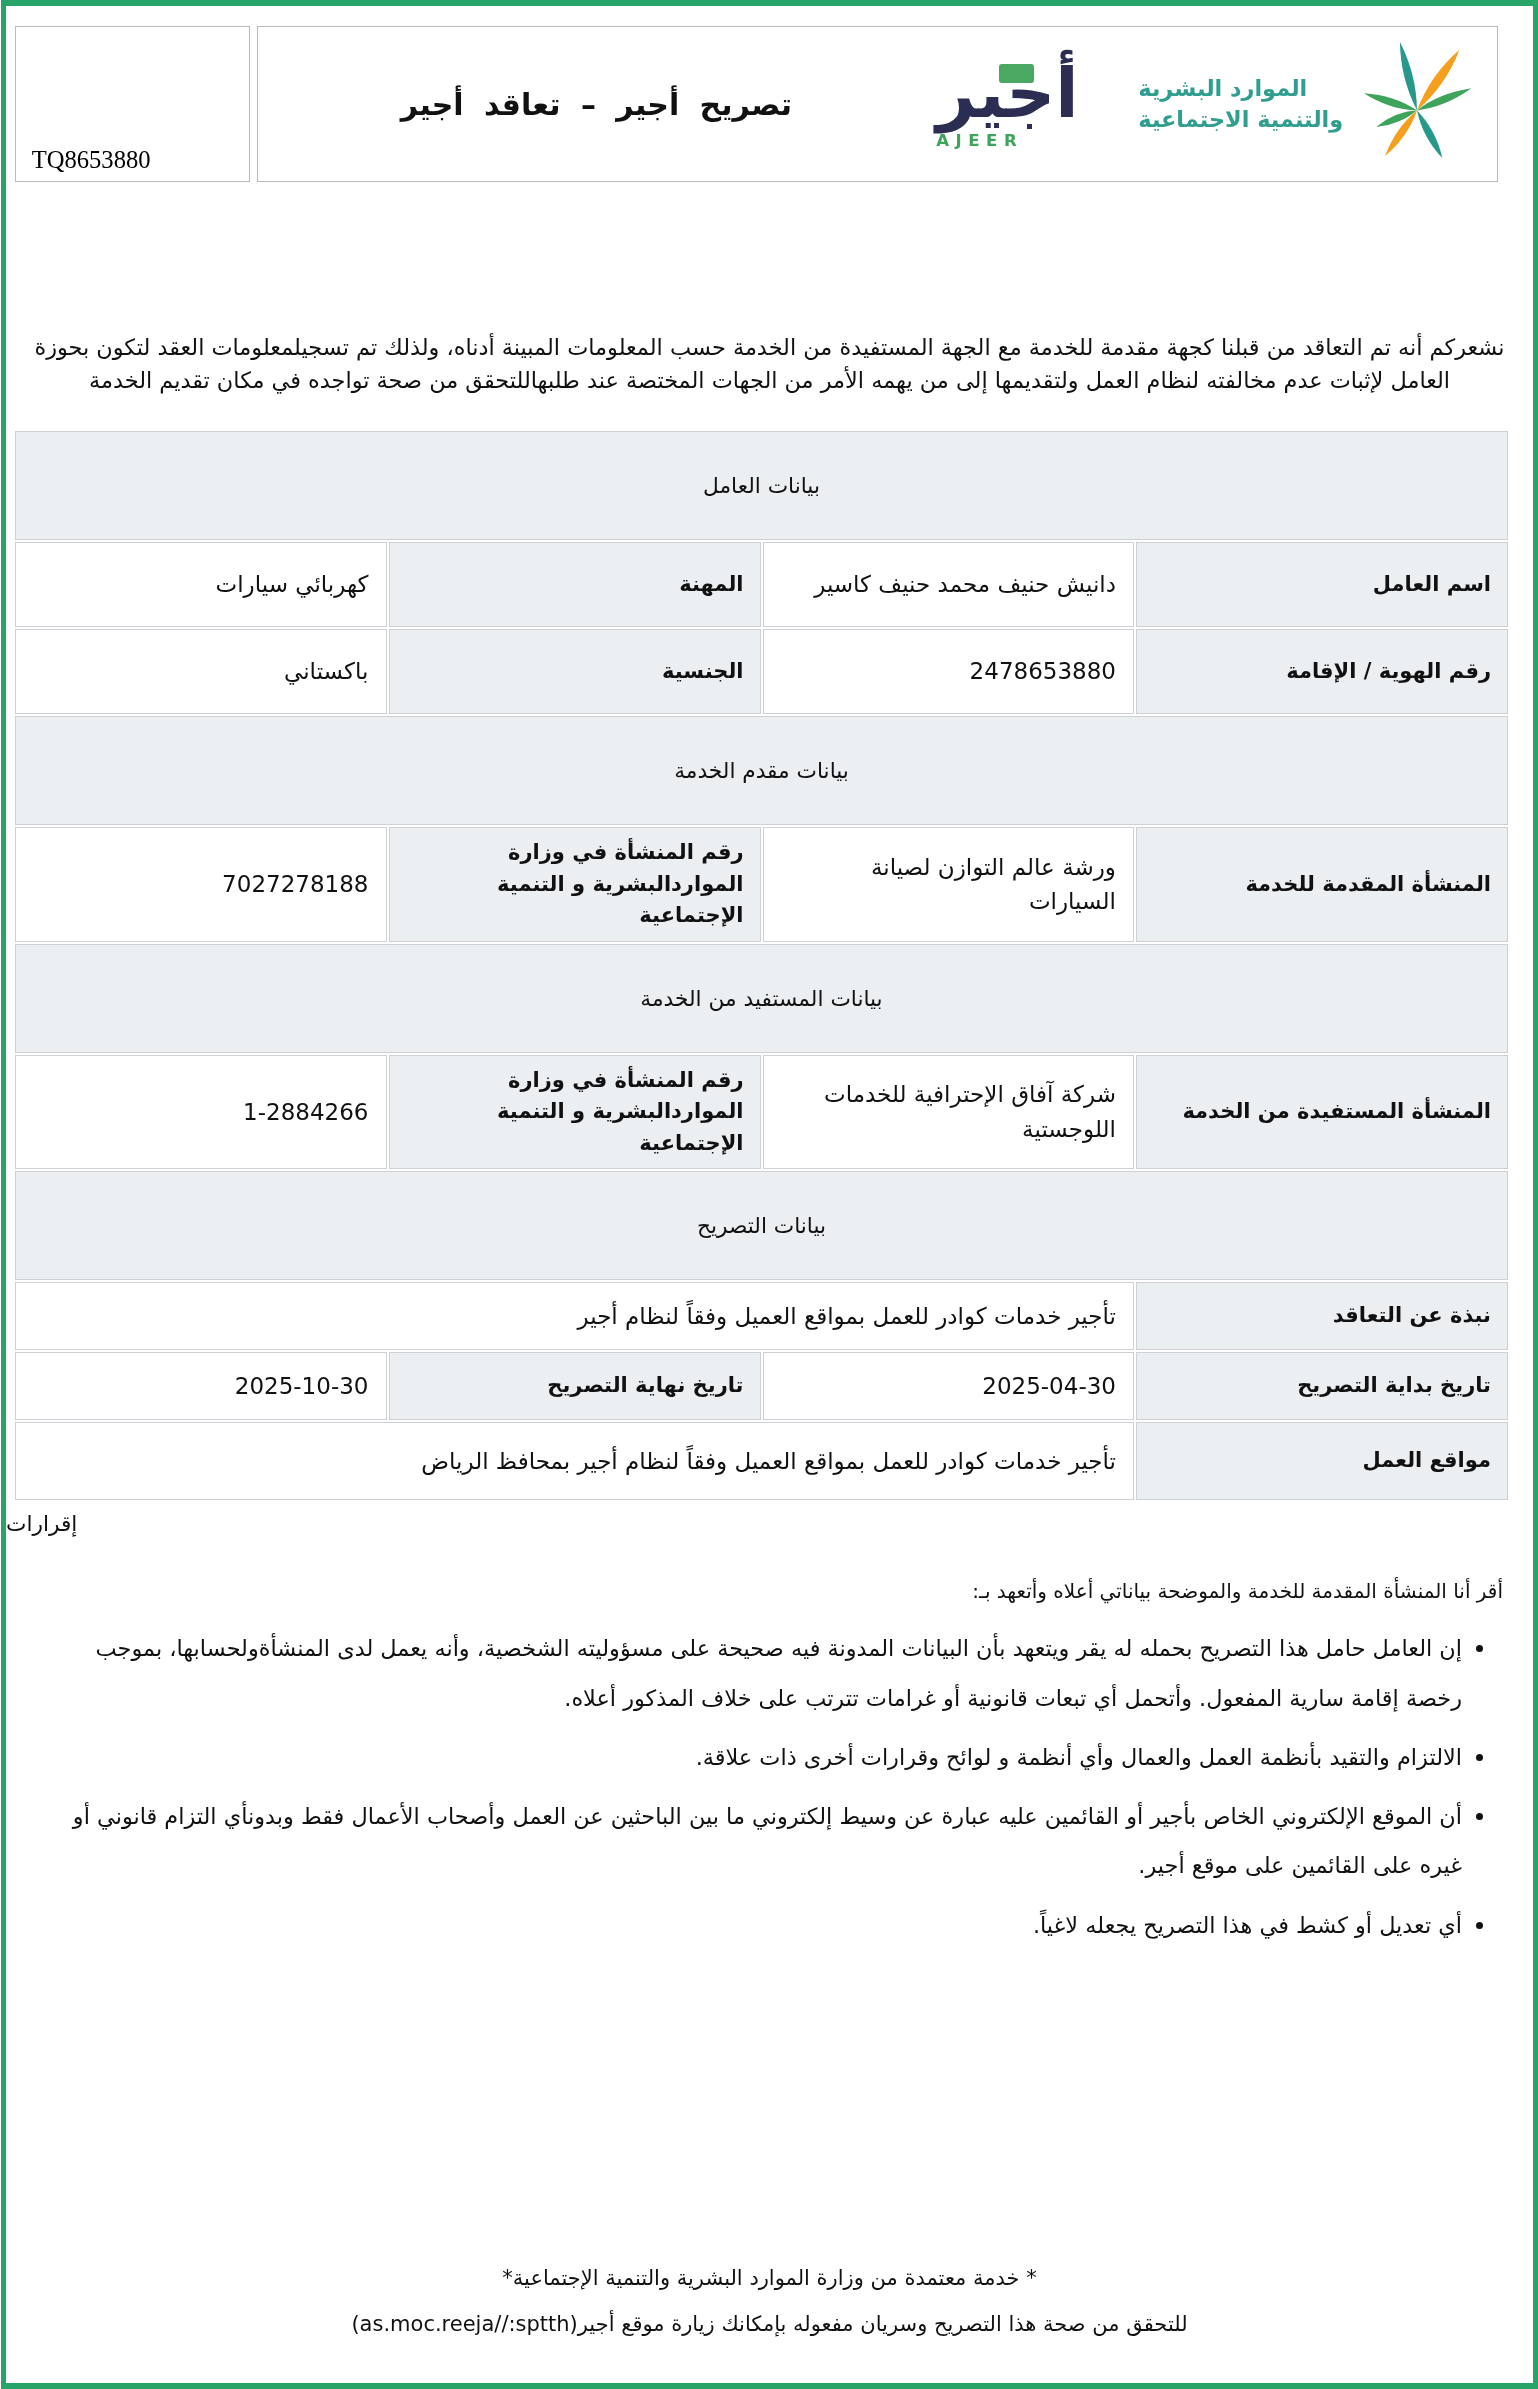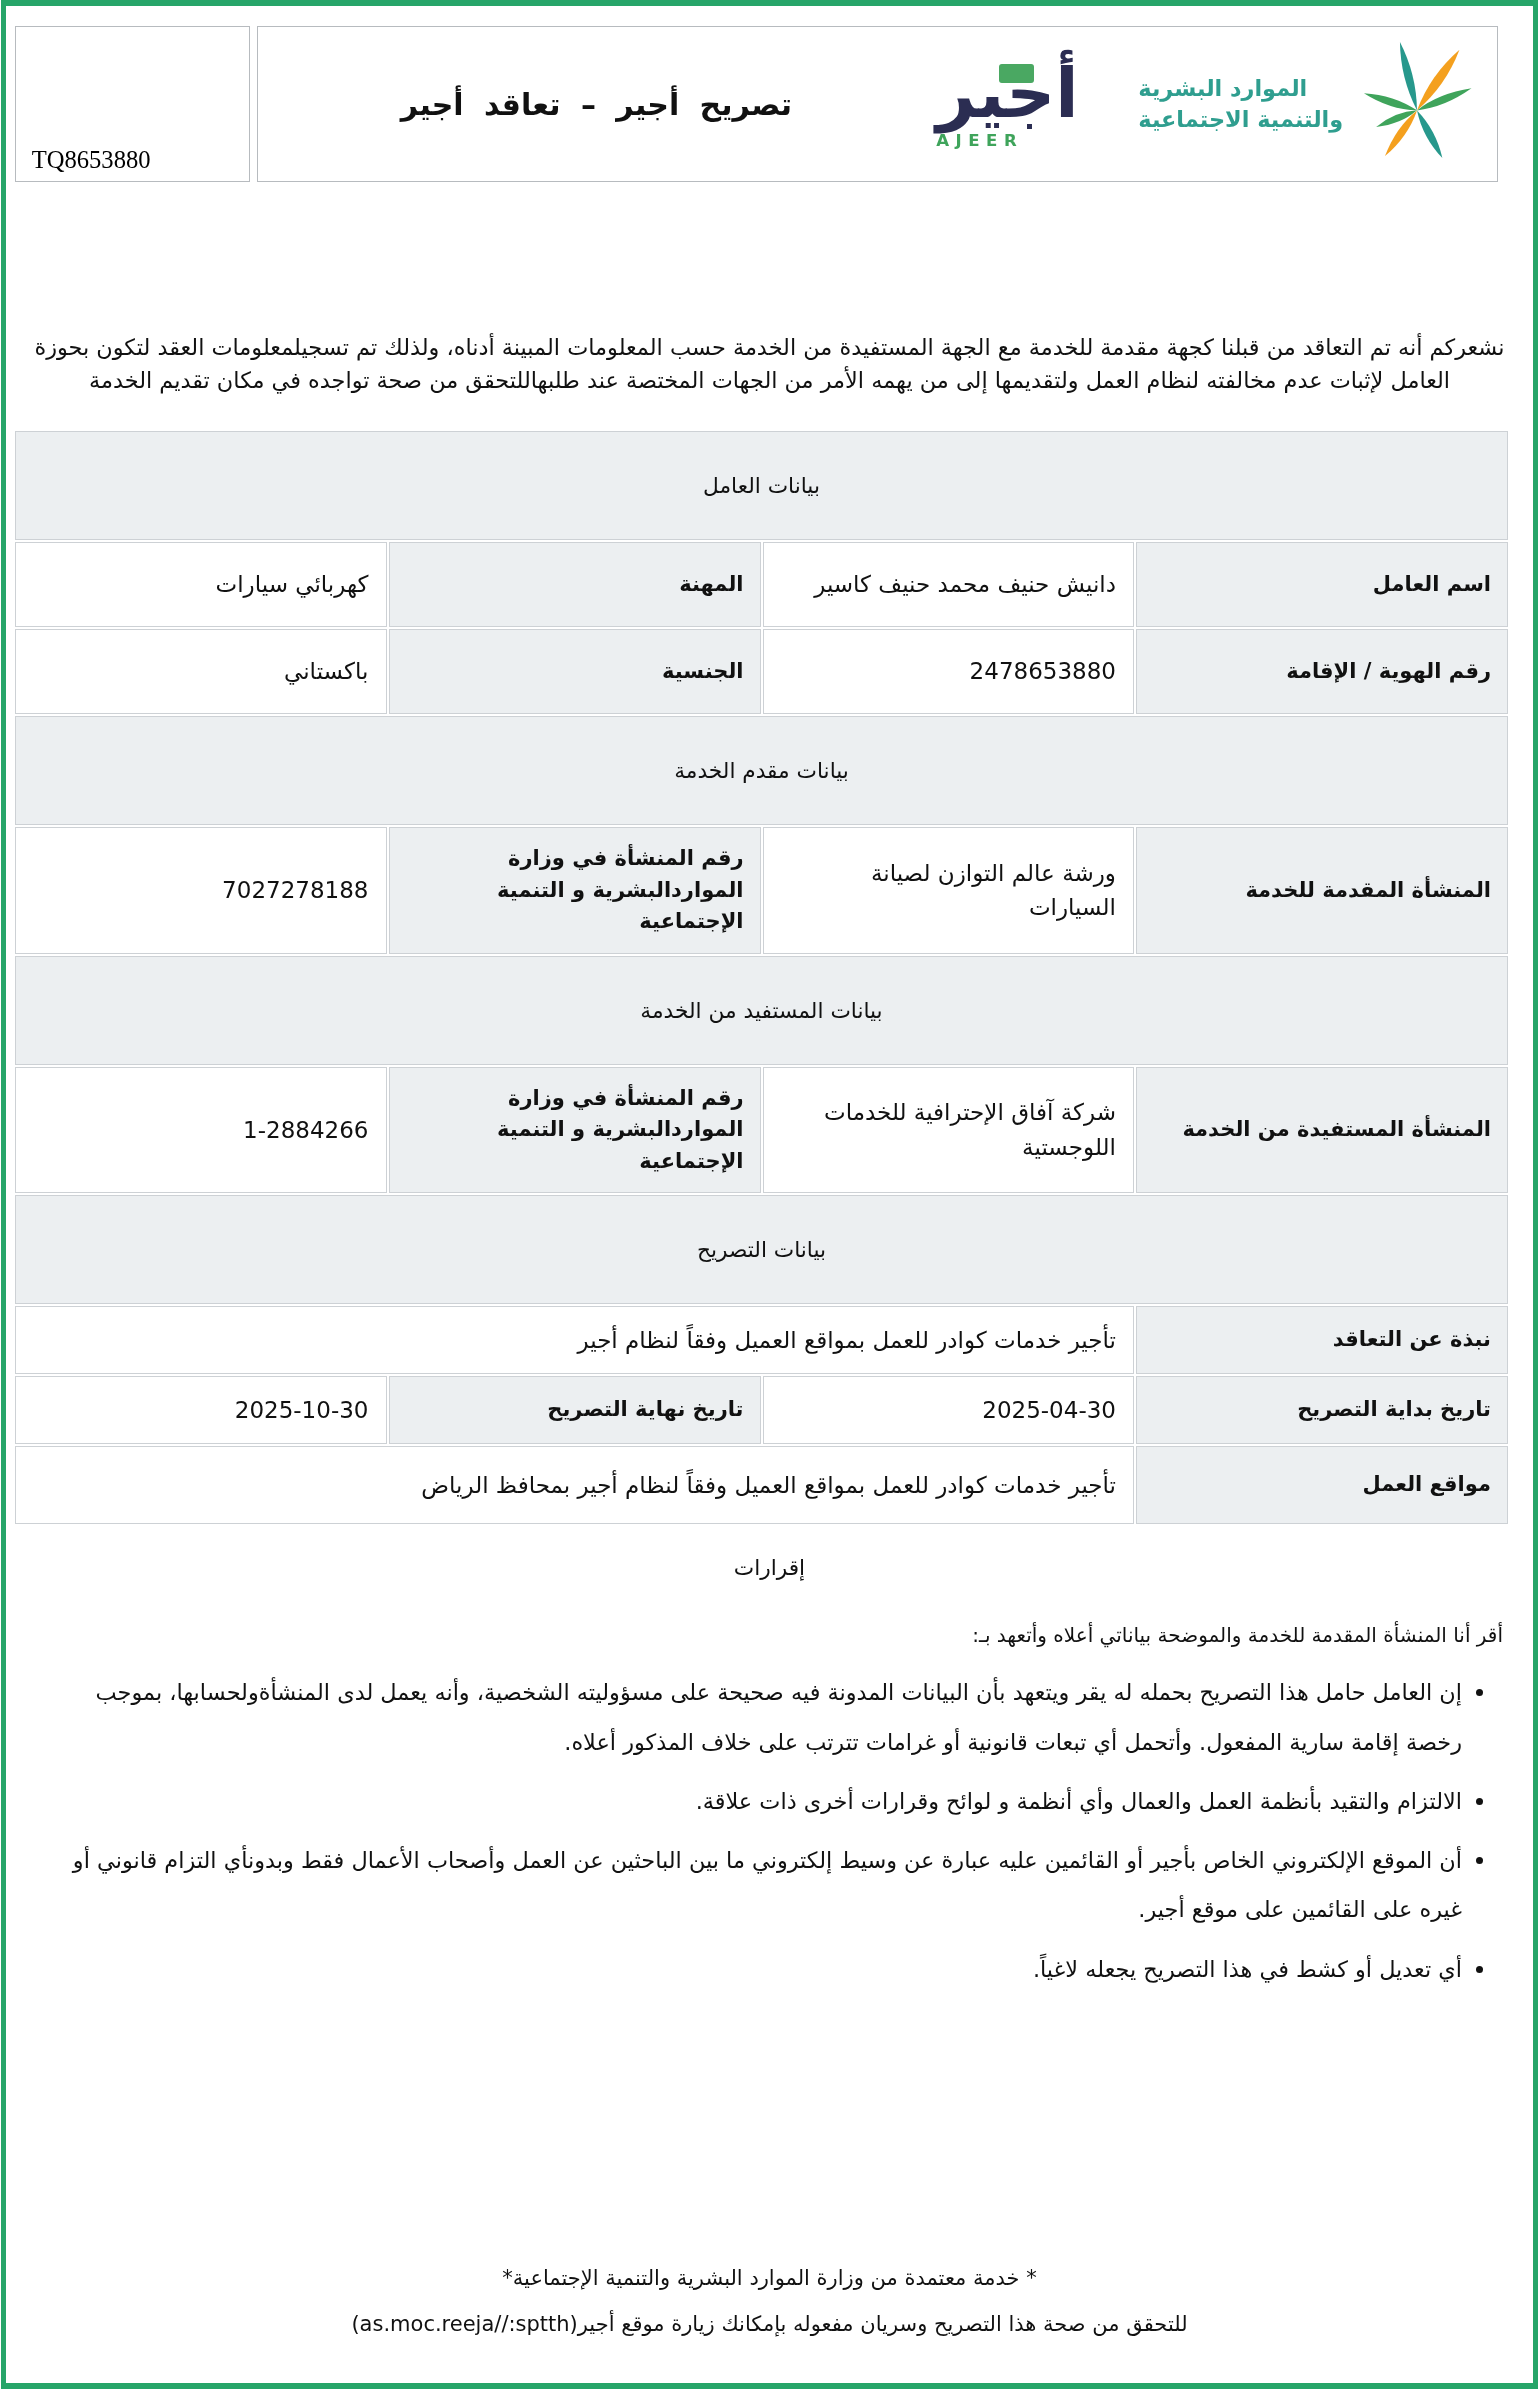--- a/index.html
+++ b/index.html
@@ -27,28 +27,28 @@
   .ajeer-ar{font-size:68px;font-weight:bold;color:#2b2d52;line-height:1.05;position:relative;z-index:1;}
   .ajeer-accent{position:absolute;top:5.8px;right:45px;width:35px;height:19.5px;background:#4aa862;border-radius:2.9px;z-index:0;}
   .ajeer-en{direction:ltr;text-align:left;color:#3fa45b;font-size:16.6px;font-weight:bold;letter-spacing:6.5px;margin-top:1.4px;}
   
   .intro{margin:149px auto 0;width:1473px;text-align:center;font-size:22.4px;line-height:33px;}
   
   table.data{border-collapse:separate;border-spacing:2.2px;table-layout:fixed;
              width:1497px;margin:32px 23px 0 5.8px;}
   table.data td{border:1.4px solid #cdd1d5;vertical-align:middle;box-sizing:border-box;}
   td.sec{background:#eceff1;text-align:center;font-size:21.7px;height:109px;}
-  td.lbl{background:#eceff1;font-weight:bold;font-size:21px;padding:15px 16px;line-height:1.5;}
+  td.lbl{background:#eceff1;font-weight:bold;font-size:21px;padding:9px 16px;line-height:1.5;}
   td.val{background:#ffffff;font-size:23px;padding:5.8px 17.3px;line-height:1.5;}
   tr.r-worker td{height:85px;}
   tr.r-est td{height:107px;}
   tr.r-small td{height:68px;}
   tr.r-loc td{height:78px;}
   
-  .decl-title{text-align:center;font-size:21.7px;margin-top:29px;}
+  .decl-title{text-align:left;font-size:21.7px;margin-top:9px;}
   .decl-intro{font-size:20px;margin:39px 30px 0;line-height:1.6;}
   ul.decl{margin:17.3px 36px 0;padding-right:35px;font-size:22.4px;line-height:2.2;}
   ul.decl li{margin-bottom:10px;}
   
   .footer{position:absolute;left:0;right:0;bottom:36px;text-align:center;font-size:21px;line-height:46px;}
 </style>
 </head>
 <body>
 
 <div class="header">

